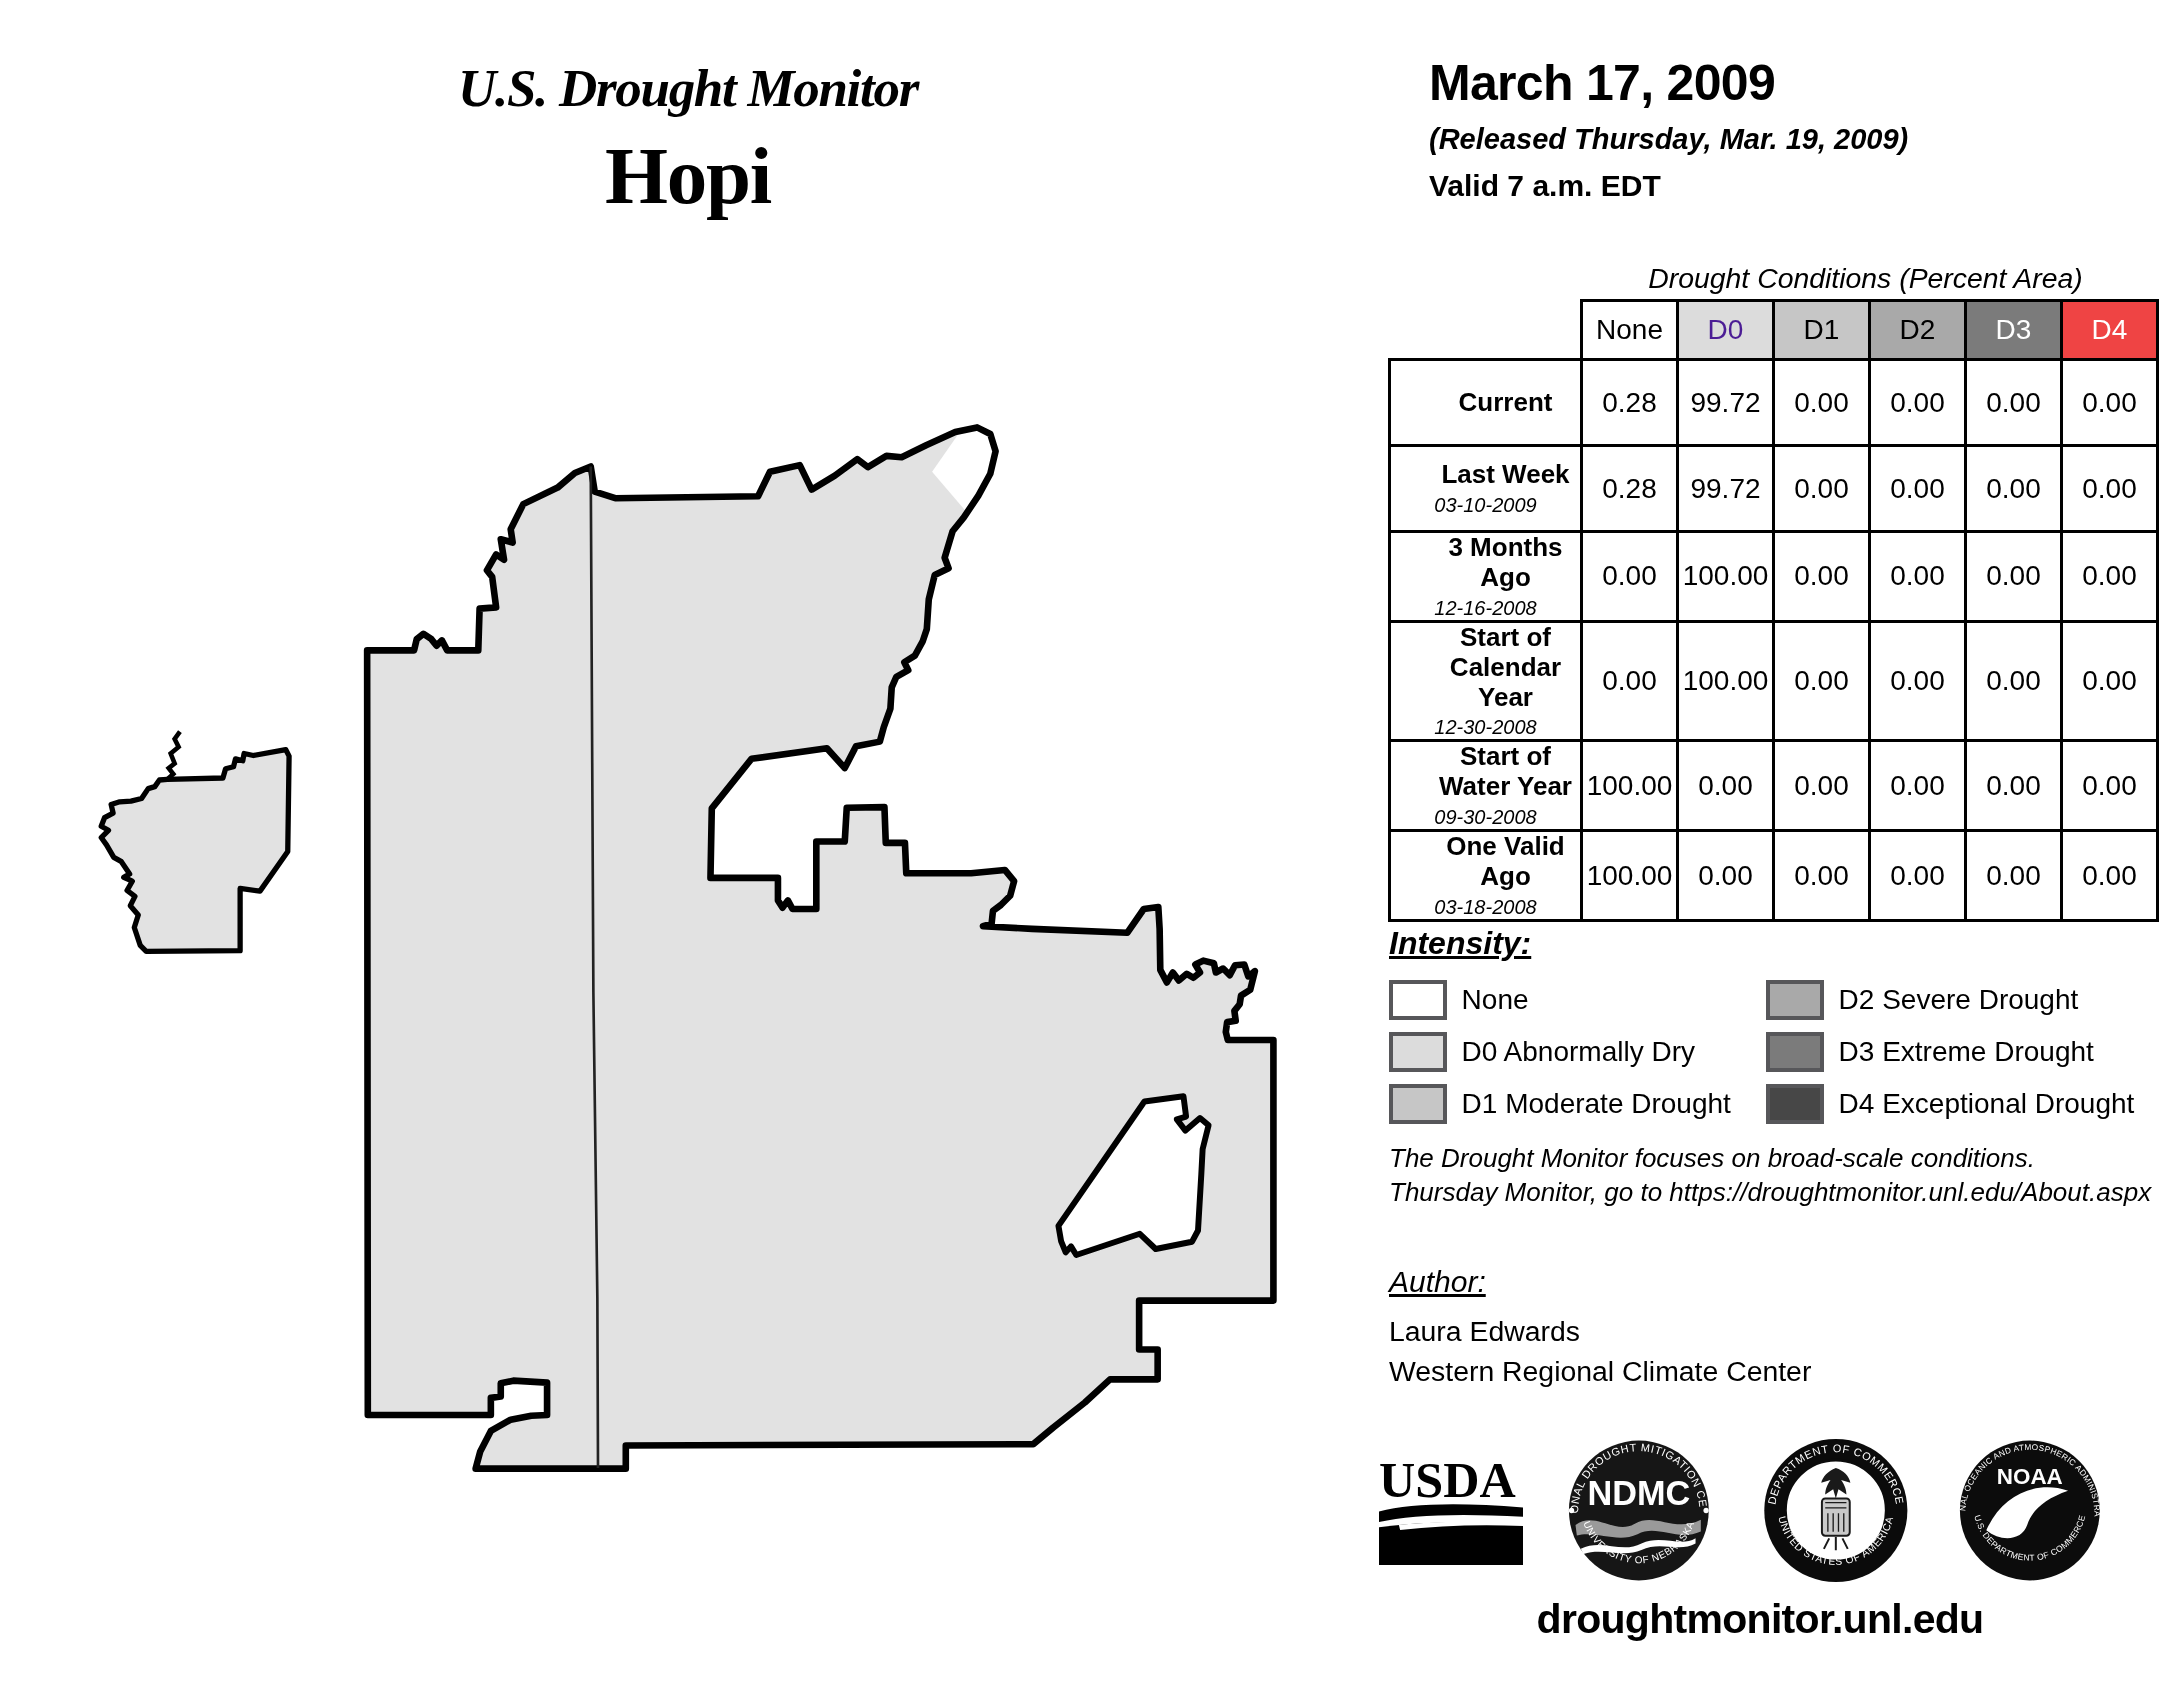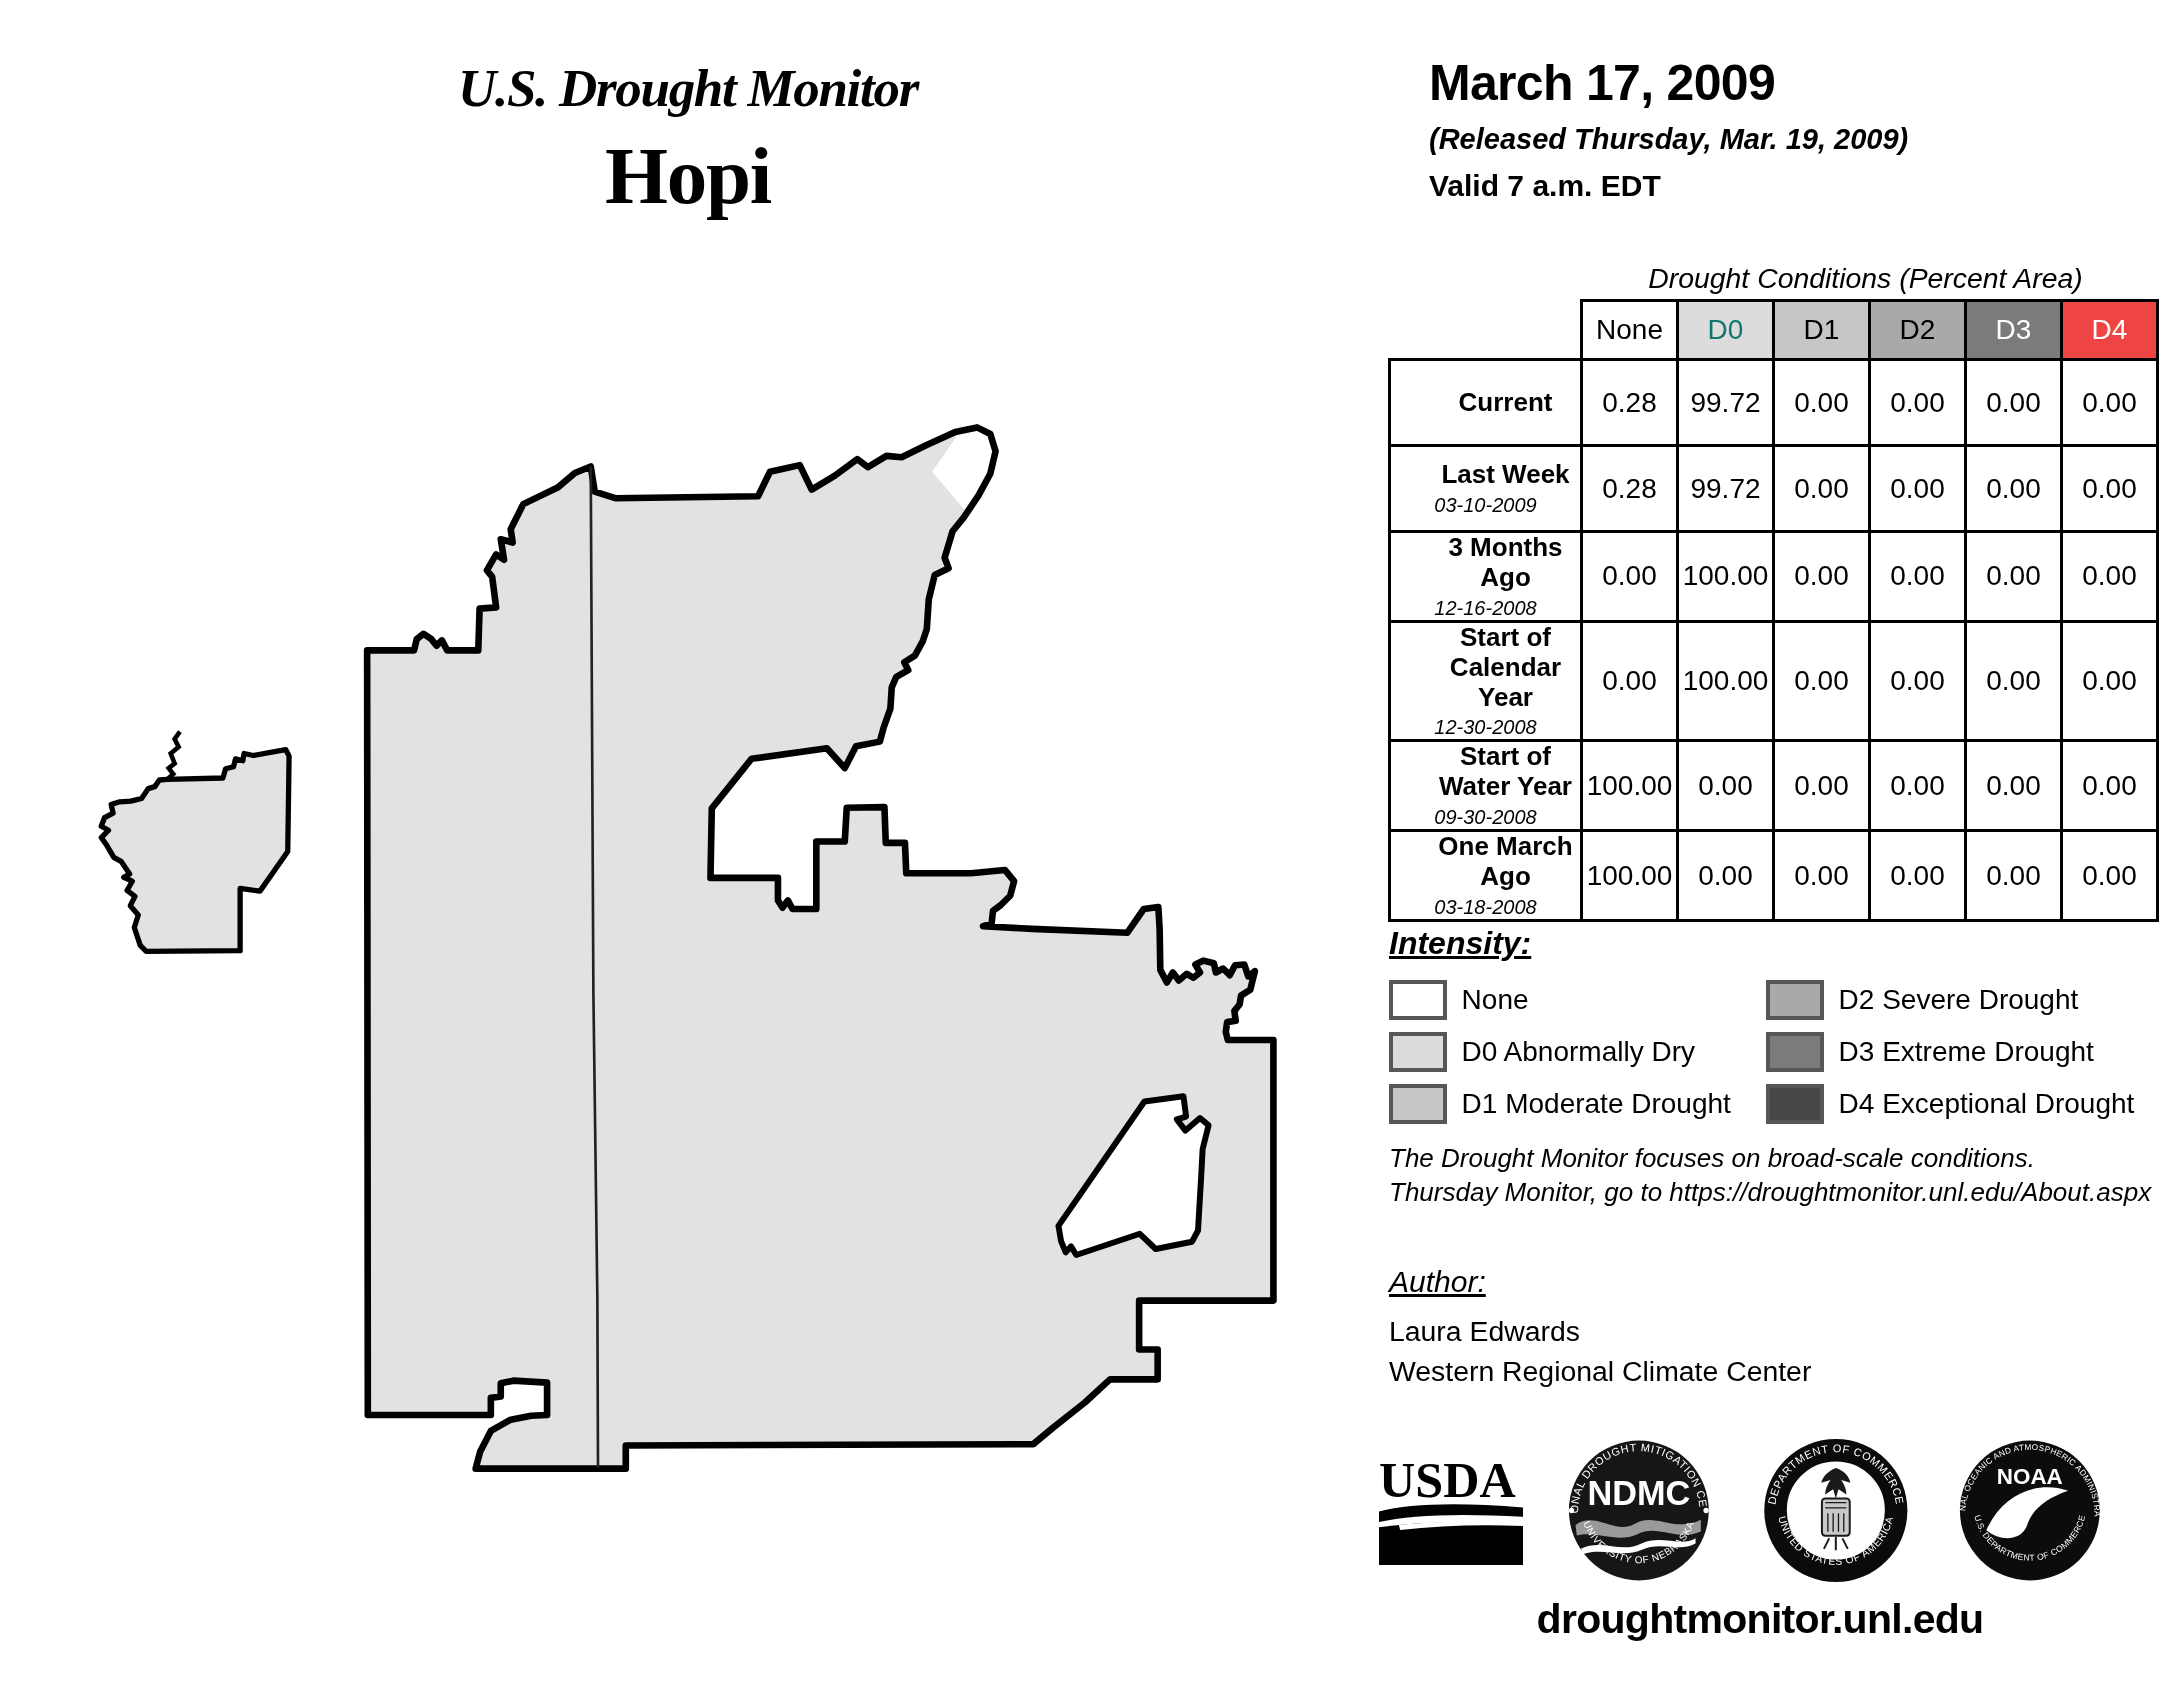--- a/index.html
+++ b/index.html
@@ -130,21 +130,21 @@
   <div class="d3">Valid 7 a.m. EDT</div>
 </div>
 
 <div class="abs tbl-title">Drought Conditions (Percent Area)</div>
 
 <table class="dm">
   <thead>
     <tr>
         <th class="corner"></th>
         <th style="background: rgb(255, 255, 255); color: rgb(0, 0, 0);">None</th>
-        <th style="background: rgb(220, 220, 220); color: #0f766e;">D0</th>
+        <th style="background: rgb(220, 220, 220); color: #4c1d95;">D0</th>
         <th style="background: rgb(198, 198, 198); color: rgb(0, 0, 0);">D1</th>
         <th style="background: rgb(169, 169, 169); color: rgb(0, 0, 0);">D2</th>
         <th style="background: rgb(123, 123, 123); color: rgb(255, 255, 255);">D3</th>
         <th style="background: #ef4444; color: rgb(255, 255, 255);">D4</th>
       </tr>
   </thead>
   <tbody>
       <tr>
         <td class="rowlab">
           <div class="lab">Current</div>
@@ -201,21 +201,21 @@
         </td>
         <td>100.00</td>
         <td>0.00</td>
         <td>0.00</td>
         <td>0.00</td>
         <td>0.00</td>
         <td>0.00</td>
       </tr>
       <tr>
         <td class="rowlab">
-          <div class="lab">One March Ago</div>
+          <div class="lab">One Valid Ago</div>
           <div class="dat">03-18-2008</div>
         </td>
         <td>100.00</td>
         <td>0.00</td>
         <td>0.00</td>
         <td>0.00</td>
         <td>0.00</td>
         <td>0.00</td>
       </tr>
     </tbody>

